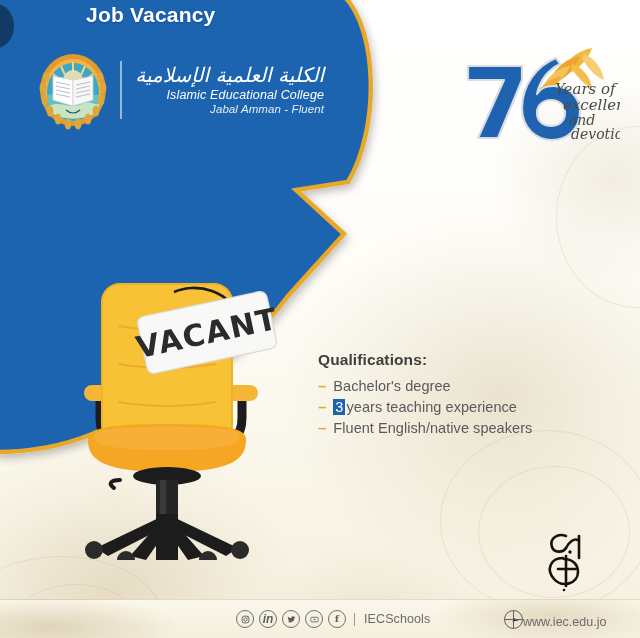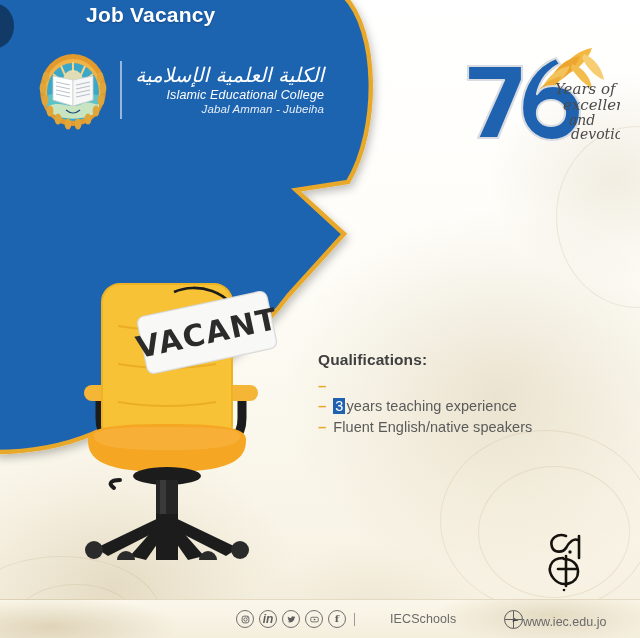--- a/index.html
+++ b/index.html
@@ -67,21 +67,20 @@
   }
   .soc-sep {
     width: 1px; height: 13px;
     background: #9a9a9a;
     margin: 0 4px 0 3px;
   }
   .footer-handle {
     font-size: 12.5px;
     color: #6a6a6a;
     letter-spacing: 0.1px;
-    margin-left: 26px;
   }
   .footer-web {
     position: absolute;
     left: 504px;
     display: flex;
     align-items: flex-end;
   }
   .globe-icon {
     width: 17px; height: 17px;
     border-radius: 50%;
@@ -366,21 +365,21 @@
           <ellipse cx="64" cy="27" rx="3.2" ry="5.2"></ellipse>
           <ellipse cx="10" cy="27" rx="3.2" ry="5.2"></ellipse>
         </g>
         <path d="M30 60 Q37 66 44 60" stroke="#1b4f7a" stroke-width="1.2" fill="none"></path>
       </svg>
     </div>
     <div class="logo-divider"></div>
     <div class="logo-texts">
       <div class="logo-ar">الكلية العلمية الإسلامية</div>
       <div class="logo-en1">Islamic Educational College</div>
-      <div class="logo-en2">Jabal Amman - Jubeiha</div>
+      <div class="logo-en2">Jabal Amman - Fluent</div>
     </div>
   </div>
 
 
   <div class="anniv">
     <svg viewBox="0 0 168 110">
 
       <g>
         <path d="M108 36 C116 22, 128 14, 140 12 C136 24, 126 34, 112 40 Z" fill="#f3b841"></path>
         <path d="M98 44 C104 30, 116 22, 128 20 C124 32, 114 42, 102 48 Z" fill="#eca62f"></path>
@@ -453,20 +452,21 @@
         <text x="150" y="76" text-anchor="middle" font-family="DejaVu Sans, sans-serif" font-size="30" font-weight="bold" fill="#2b2b2b" letter-spacing="1.5">VACANT</text>
       </g>
     </svg>
   </div>
 
   <div class="quals">
     <div class="quals-title">Qualifications:</div>
 
     <div class="qual-row">
       <span class="qual-dash">–</span>
+      <span class="qual-text">Bachelor's degree</span>
     </div>
 
     <div class="qual-row">
       <span class="qual-dash">–</span>
       <span class="qual-text"><span class="qual-hl">3</span><span>years teaching experience</span></span>
     </div>
 
     <div class="qual-row">
       <span class="qual-dash">–</span>
       <span class="qual-text">Fluent English/native speakers</span>

